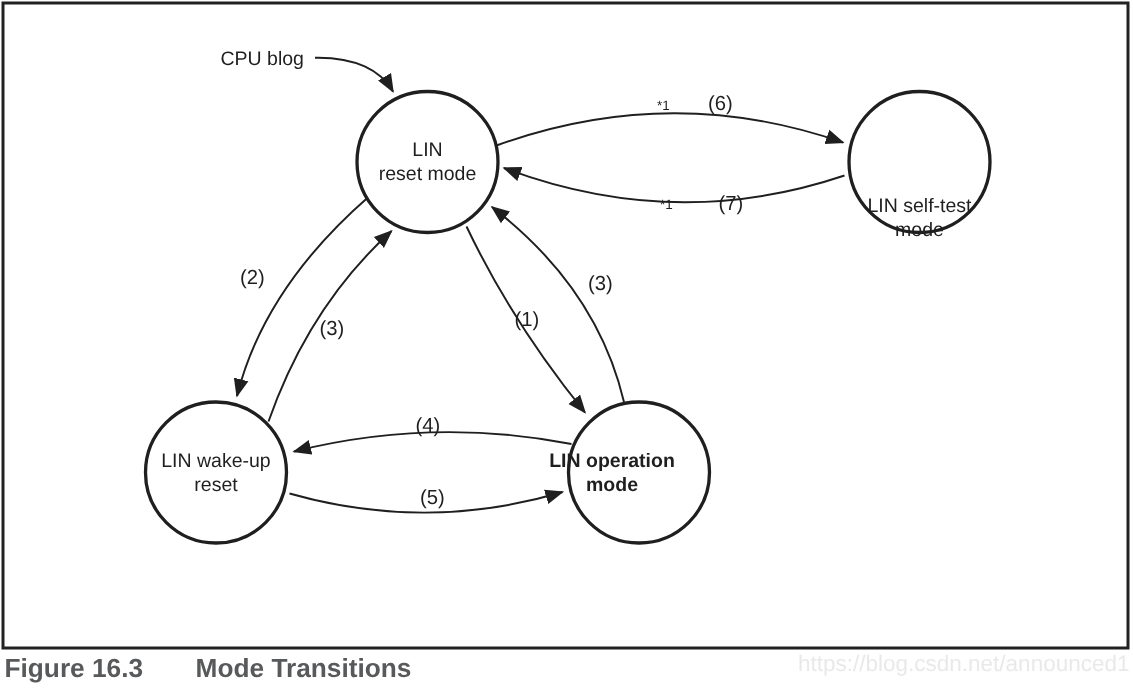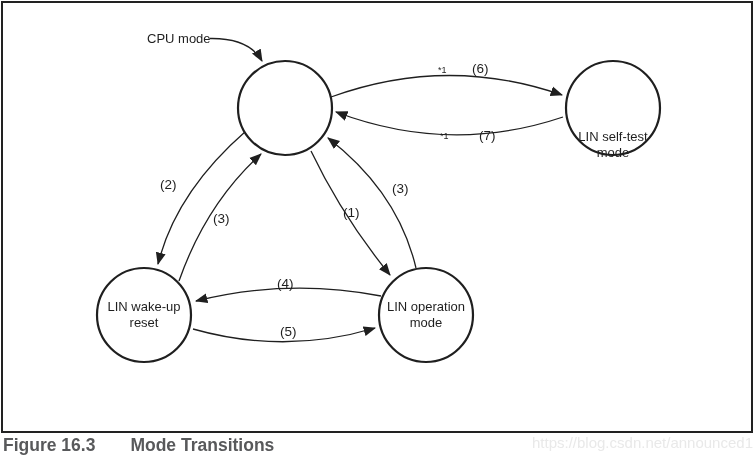--- a/index.html
+++ b/index.html
@@ -49,28 +49,30 @@
     <path d="M 416,268 Q 398,192 328,138" fill="none" stroke="#1f1f1f" stroke-width="1.3" marker-end="url(#arrow)"></path>
     <path d="M 381,296 Q 288,278 196,301" fill="none" stroke="#1f1f1f" stroke-width="1.3" marker-end="url(#arrow)"></path>
     <path d="M 193,329 Q 285,355 375,328" fill="none" stroke="#1f1f1f" stroke-width="1.3" marker-end="url(#arrow)"></path>
 
     <circle cx="285" cy="108" r="47" fill="#fff" stroke="#1f1f1f" stroke-width="2.2"></circle>
     <circle cx="613" cy="108" r="47" fill="#fff" stroke="#1f1f1f" stroke-width="2.2"></circle>
     <circle cx="144" cy="315" r="47" fill="#fff" stroke="#1f1f1f" stroke-width="2.2"></circle>
     <circle cx="426" cy="315" r="47" fill="#fff" stroke="#1f1f1f" stroke-width="2.2"></circle>
   </svg>
 
+  <div class="node-label" style="left:225px;top:92px;">LIN
+reset mode</div>
   <div class="node-label" style="left:553px;top:92px;margin-top:37px;">LIN self-test
 mode</div>
   <div class="node-label" style="left:84px;top:299px;">LIN wake-up
 reset</div>
-  <div class="node-label" style="left:366px;top:299px;">LIN operation
+  <div class="node-label" style="left:348px;top:299px;font-weight:bold;">LIN operation
 mode</div>
 
-  <div class="free-label" style="left:147px;top:31px;">CPU mode</div>
+  <div class="free-label" style="left:147px;top:31px;">CPU blog</div>
 
   <div class="tlabel" style="left:343px;top:205px;">(1)</div>
   <div class="tlabel" style="left:160px;top:177px;">(2)</div>
   <div class="tlabel" style="left:213px;top:211px;">(3)</div>
   <div class="tlabel" style="left:392px;top:181px;">(3)</div>
   <div class="tlabel" style="left:277px;top:276px;">(4)</div>
   <div class="tlabel" style="left:280px;top:324px;">(5)</div>
   <div class="tlabel" style="left:472px;top:61px;">(6)</div>
   <div class="tnote" style="left:438px;top:65px;">*1</div>
   <div class="tlabel" style="left:479px;top:128px;">(7)</div>

